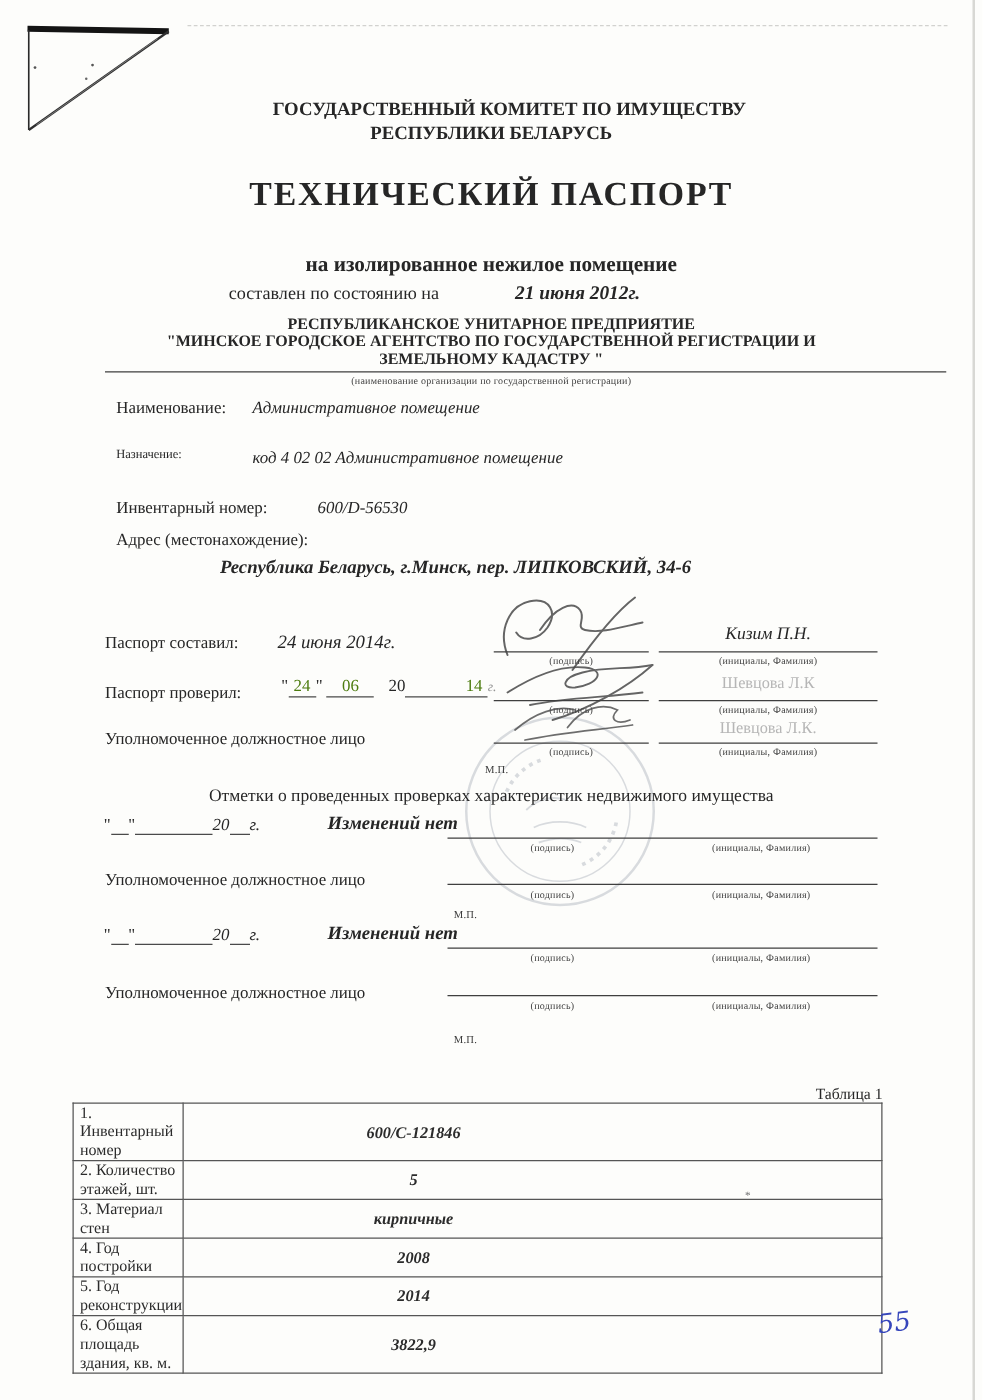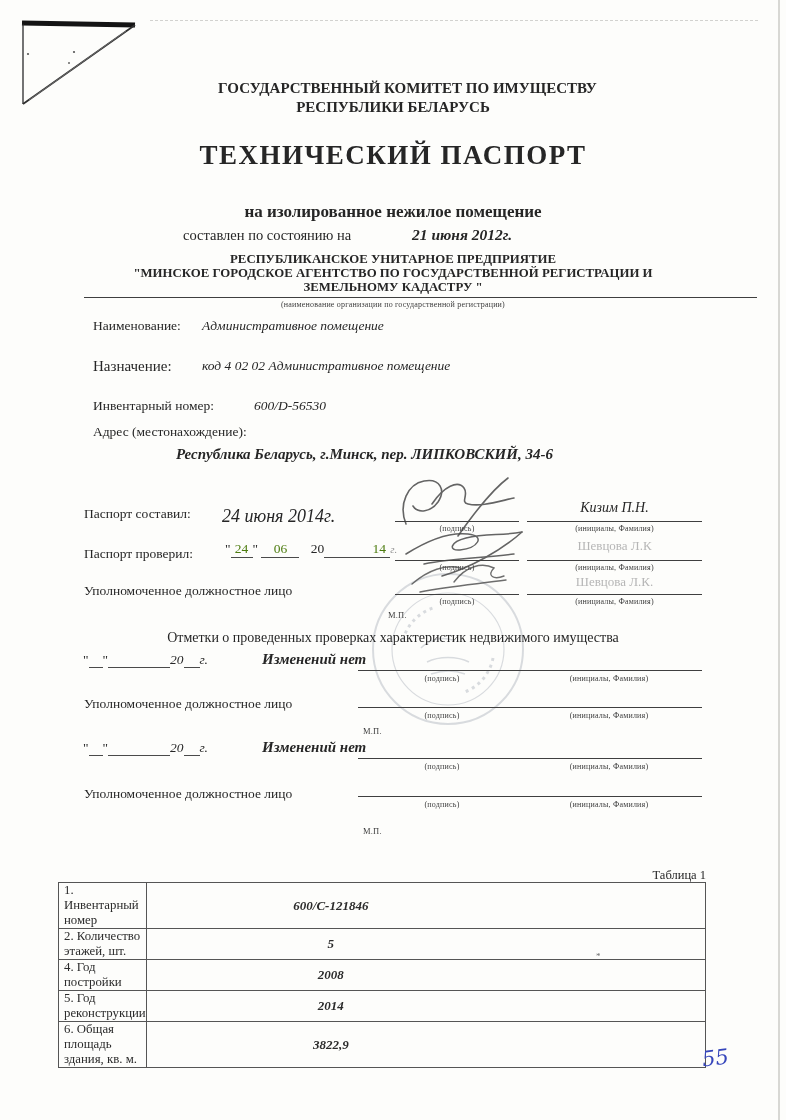--- a/index.html
+++ b/index.html
@@ -59,39 +59,39 @@
 
   <div class="abs ctr b" style="top:252px; font-size:12.8px;">РЕСПУБЛИКАНСКОЕ УНИТАРНОЕ ПРЕДПРИЯТИЕ</div>
   <div class="abs ctr b" style="top:266px; font-size:12.8px;">"МИНСКОЕ ГОРОДСКОЕ АГЕНТСТВО ПО ГОСУДАРСТВЕННОЙ РЕГИСТРАЦИИ И</div>
   <div class="abs ctr b" style="top:280px; font-size:12.8px;">ЗЕМЕЛЬНОМУ КАДАСТРУ "</div>
   <div class="sline" style="left:84px; top:297px; width:673px;"></div>
   <div class="abs ctr cap" style="top:300px;">(наименование организации по государственной регистрации)</div>
 
   <div class="abs" style="left:93px; top:318px; font-size:13.5px;">Наименование:</div>
   <div class="abs i" style="left:202px; top:318px; font-size:13.5px;">Административное помещение</div>
 
-  <div class="abs" style="left:93px; top:358px; font-size:15px;">Назначение:</div>
+  <div class="abs" style="left:93px; top:358px; font-size:10px;">Назначение:</div>
   <div class="abs i" style="left:202px; top:358px; font-size:13.5px;">код 4 02 02 Административное помещение</div>
 
   <div class="abs" style="left:93px; top:398px; font-size:13.5px;">Инвентарный номер:</div>
   <div class="abs i" style="left:254px; top:398px; font-size:13.5px;">600/D-56530</div>
 
   <div class="abs" style="left:93px; top:424px; font-size:13.5px;">Адрес (местонахождение):</div>
   <div class="abs b i" style="left:176px; top:446px; font-size:15px;">Республика Беларусь, г.Минск, пер. ЛИПКОВСКИЙ, 34-6</div>
 
   <svg class="abs" style="left:369px; top:570px; opacity:.32;" width="158" height="158" viewBox="0 0 158 158">
     <circle cx="79" cy="79" r="75" fill="none" stroke="#8d95a3" stroke-width="2"></circle>
     <circle cx="79" cy="79" r="56" fill="none" stroke="#8d95a3" stroke-width="1.2"></circle>
     <path d="M34,70 a46,46 0 0 1 30,-32" fill="none" stroke="#8d95a3" stroke-width="3" stroke-dasharray="3,4"></path>
     <path d="M124,88 a46,46 0 0 1 -28,34" fill="none" stroke="#8d95a3" stroke-width="3" stroke-dasharray="3,4"></path>
     <path d="M52,78 C60,70 72,66 84,70 M58,92 C70,86 88,86 100,92 M62,104 C74,100 86,100 96,104" fill="none" stroke="#8d95a3" stroke-width="1.5"></path>
   </svg>
 
   <div class="abs" style="left:84px; top:506px; font-size:13.5px;">Паспорт составил:</div>
-  <div class="abs i" style="left:222px; top:506px; font-size:18px;">24 июня 2014г.</div>
+  <div class="abs i" style="left:222px; top:506px; font-size:15px;">24 июня 2014г.</div>
   <svg class="abs" style="left:396px; top:476px;" width="140" height="62" viewBox="0 0 140 62">
     <g fill="none" stroke="#4a4a4a" stroke-width="1.6" stroke-linecap="round" opacity=".85">
       <path d="M10,48 C2,28 12,8 28,5 C44,2 50,14 42,26 C35,36 22,38 17,30"></path>
       <path d="M36,28 C48,10 62,4 68,12 C73,19 64,26 72,28 C84,31 100,26 118,22"></path>
       <path d="M62,60 C76,40 96,14 112,2"></path>
     </g>
   </svg>
   <div class="sline" style="left:395px; top:521px; width:124px;"></div>
   <div class="abs cap" style="left:395px; top:524px; width:124px; text-align:center;">(подпись)</div>
   <div class="abs i" style="left:527px; top:500px; width:175px; text-align:center; font-size:14px;">Кизим П.Н.</div>
@@ -166,20 +166,24 @@
     <tbody>
       <tr>
         <td>1. Инвентарный номер</td>
         <td class="val">600/C-121846</td>
       </tr>
       <tr>
         <td>2. Количество этажей, шт.</td>
         <td class="val">5</td>
       </tr>
       <tr>
+        <td>3. Материал стен</td>
+        <td class="val">кирпичные</td>
+      </tr>
+      <tr>
         <td>4. Год постройки</td>
         <td class="val">2008</td>
       </tr>
       <tr>
         <td>5. Год реконструкции</td>
         <td class="val">2014</td>
       </tr>
       <tr>
         <td>6. Общая площадь здания, кв. м.</td>
         <td class="val">3822,9</td>

